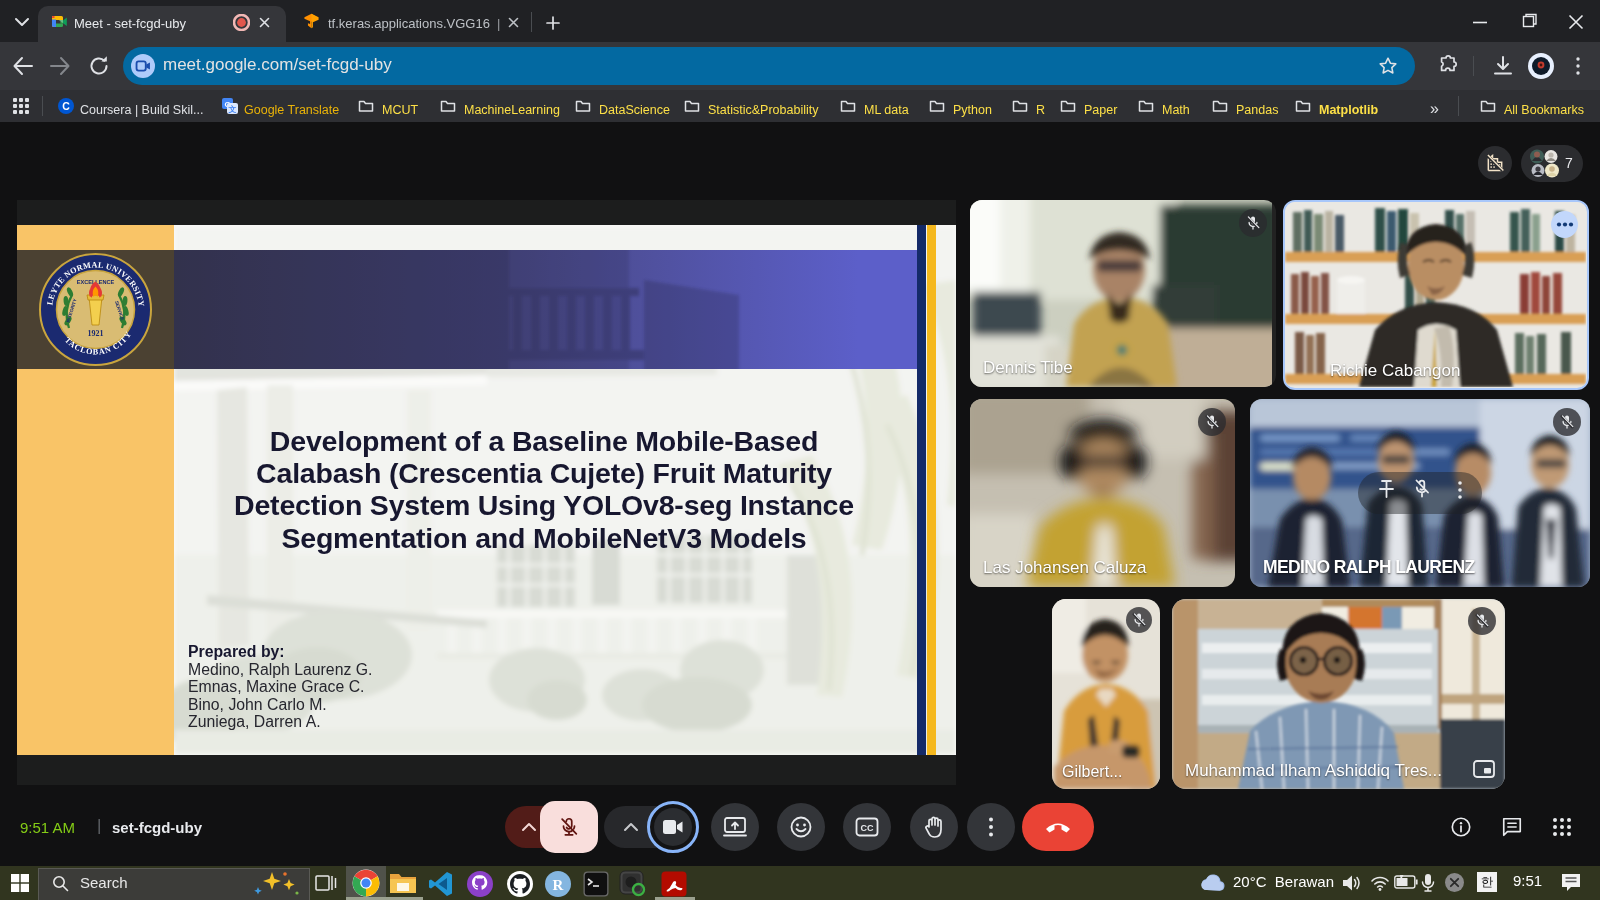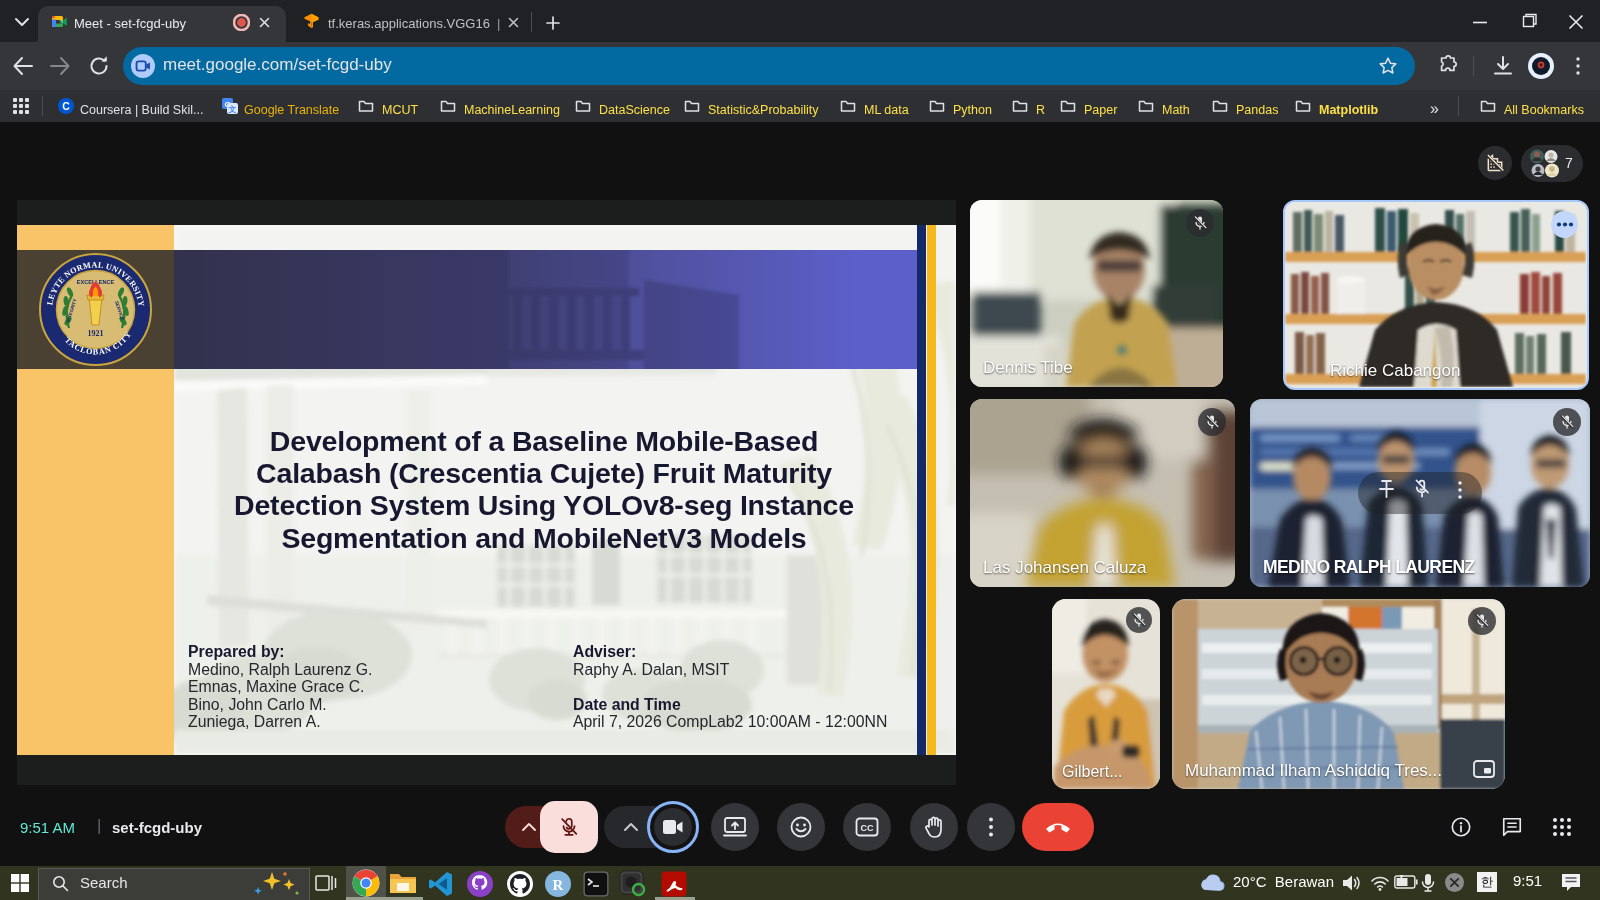--- a/index.html
+++ b/index.html
@@ -233,30 +233,23 @@
         Segmentation and MobileNetV3 Models
       </div>
 
       <div class="abs" style="left:171px;top:418px;font-size:15.8px;line-height:17.6px;color:#26262e;">
         <b style="color:#17172f;">Prepared by:</b><br>
         Medino, Ralph Laurenz G.<br>
         Emnas, Maxine Grace C.<br>
         Bino, John Carlo M.<br>
         Zuniega, Darren A.
       </div>
-      <div class="abs" style="left:556px;top:418px;font-size:15.8px;line-height:17.6px;color:#26262e;">
-        <b style="color:#17172f;">Adviser:</b><br>
-        Raphy A. Dalan, MSIT<br>
-        <br>
-        <b style="color:#17172f;">Date and Time</b><br>
-        April 7, 2026 CompLab2 10:00AM - 12:00NN
-      </div>
     </div>
 
-    <div class="tile" style="left:970px;top:78px;width:253px;height:187px;">
+    <div class="tile" style="left:970px;top:78px;width:306px;height:187px;">
       <svg width="302" height="187" viewBox="0 0 302 187">
         <defs>
           <filter id="b1" x="-20%" y="-20%" width="140%" height="140%">
               <feGaussianBlur stdDeviation="4.5"></feGaussianBlur>
             </filter>
           <filter id="b1p" x="-20%" y="-20%" width="140%" height="140%">
               <feGaussianBlur stdDeviation="3"></feGaussianBlur>
             </filter>
         </defs>
         <rect width="302" height="187" fill="#cccfc0"></rect>
@@ -574,21 +567,21 @@
             <path d="M5.2 4.2 L19.2 18.6" stroke="#2a2a2e" stroke-width="3.6" stroke-linecap="round"></path>
             <path d="M5.8 3.8 L19.8 18.2" stroke="#e8eaed" stroke-width="1.7" stroke-linecap="round"></path>
           </svg>
         </div>
       <svg class="abs" style="right:10px;bottom:10px" width="22" height="20" viewBox="0 0 22 20">
         <rect x="1" y="2" width="20" height="16" rx="3" fill="none" stroke="#e8eaed" stroke-width="1.8"></rect>
         <rect x="11" y="9" width="7" height="5.5" rx="1" fill="#e8eaed"></rect>
       </svg>
     </div>
 
-    <div class="abs" style="left:20px;top:697px;color:#5eead4;font-size:15px;">9:51 AM</div>
+    <div class="abs" style="left:20px;top:697px;color:#84cc16;font-size:15px;">9:51 AM</div>
     <div class="abs" style="left:97px;top:694px;color:#5f6368;font-size:17px;">|</div>
     <div class="abs" style="left:112px;top:697px;color:#e8eaed;font-size:15px;font-weight:bold;">set-fcgd-uby</div>
 
     <div class="abs" style="left:505px;top:684px;width:60px;height:42px;background:#521c18;border-radius:21px 0 0 21px;"></div>
     <svg class="abs" style="left:518px;top:697px" width="22" height="16" viewBox="0 0 22 16">
         <path d="M5 11 L11 5 L17 11" stroke="#f2d7d5" stroke-width="2" fill="none" stroke-linecap="round" stroke-linejoin="round"></path>
       </svg>
     <div class="abs" style="left:540px;top:679px;width:58px;height:52px;background:#f9dedc;border-radius:15px;"></div>
     <svg class="abs" style="left:558px;top:694px" width="22" height="22" viewBox="0 0 24 24">
         <path d="M12 3 a3 3 0 0 1 3 3 v5 a3 3 0 0 1 -5.6 1.5 M9 6 v-0 a3 3 0 0 1 3 -3 M6 11 a6 6 0 0 0 10.2 4.3 M18 11 a6 6 0 0 1 -.7 2.8 M12 17 v3.5 M8 20.5 h8" fill="none" stroke="#601410" stroke-width="1.9" stroke-linecap="round"></path>

